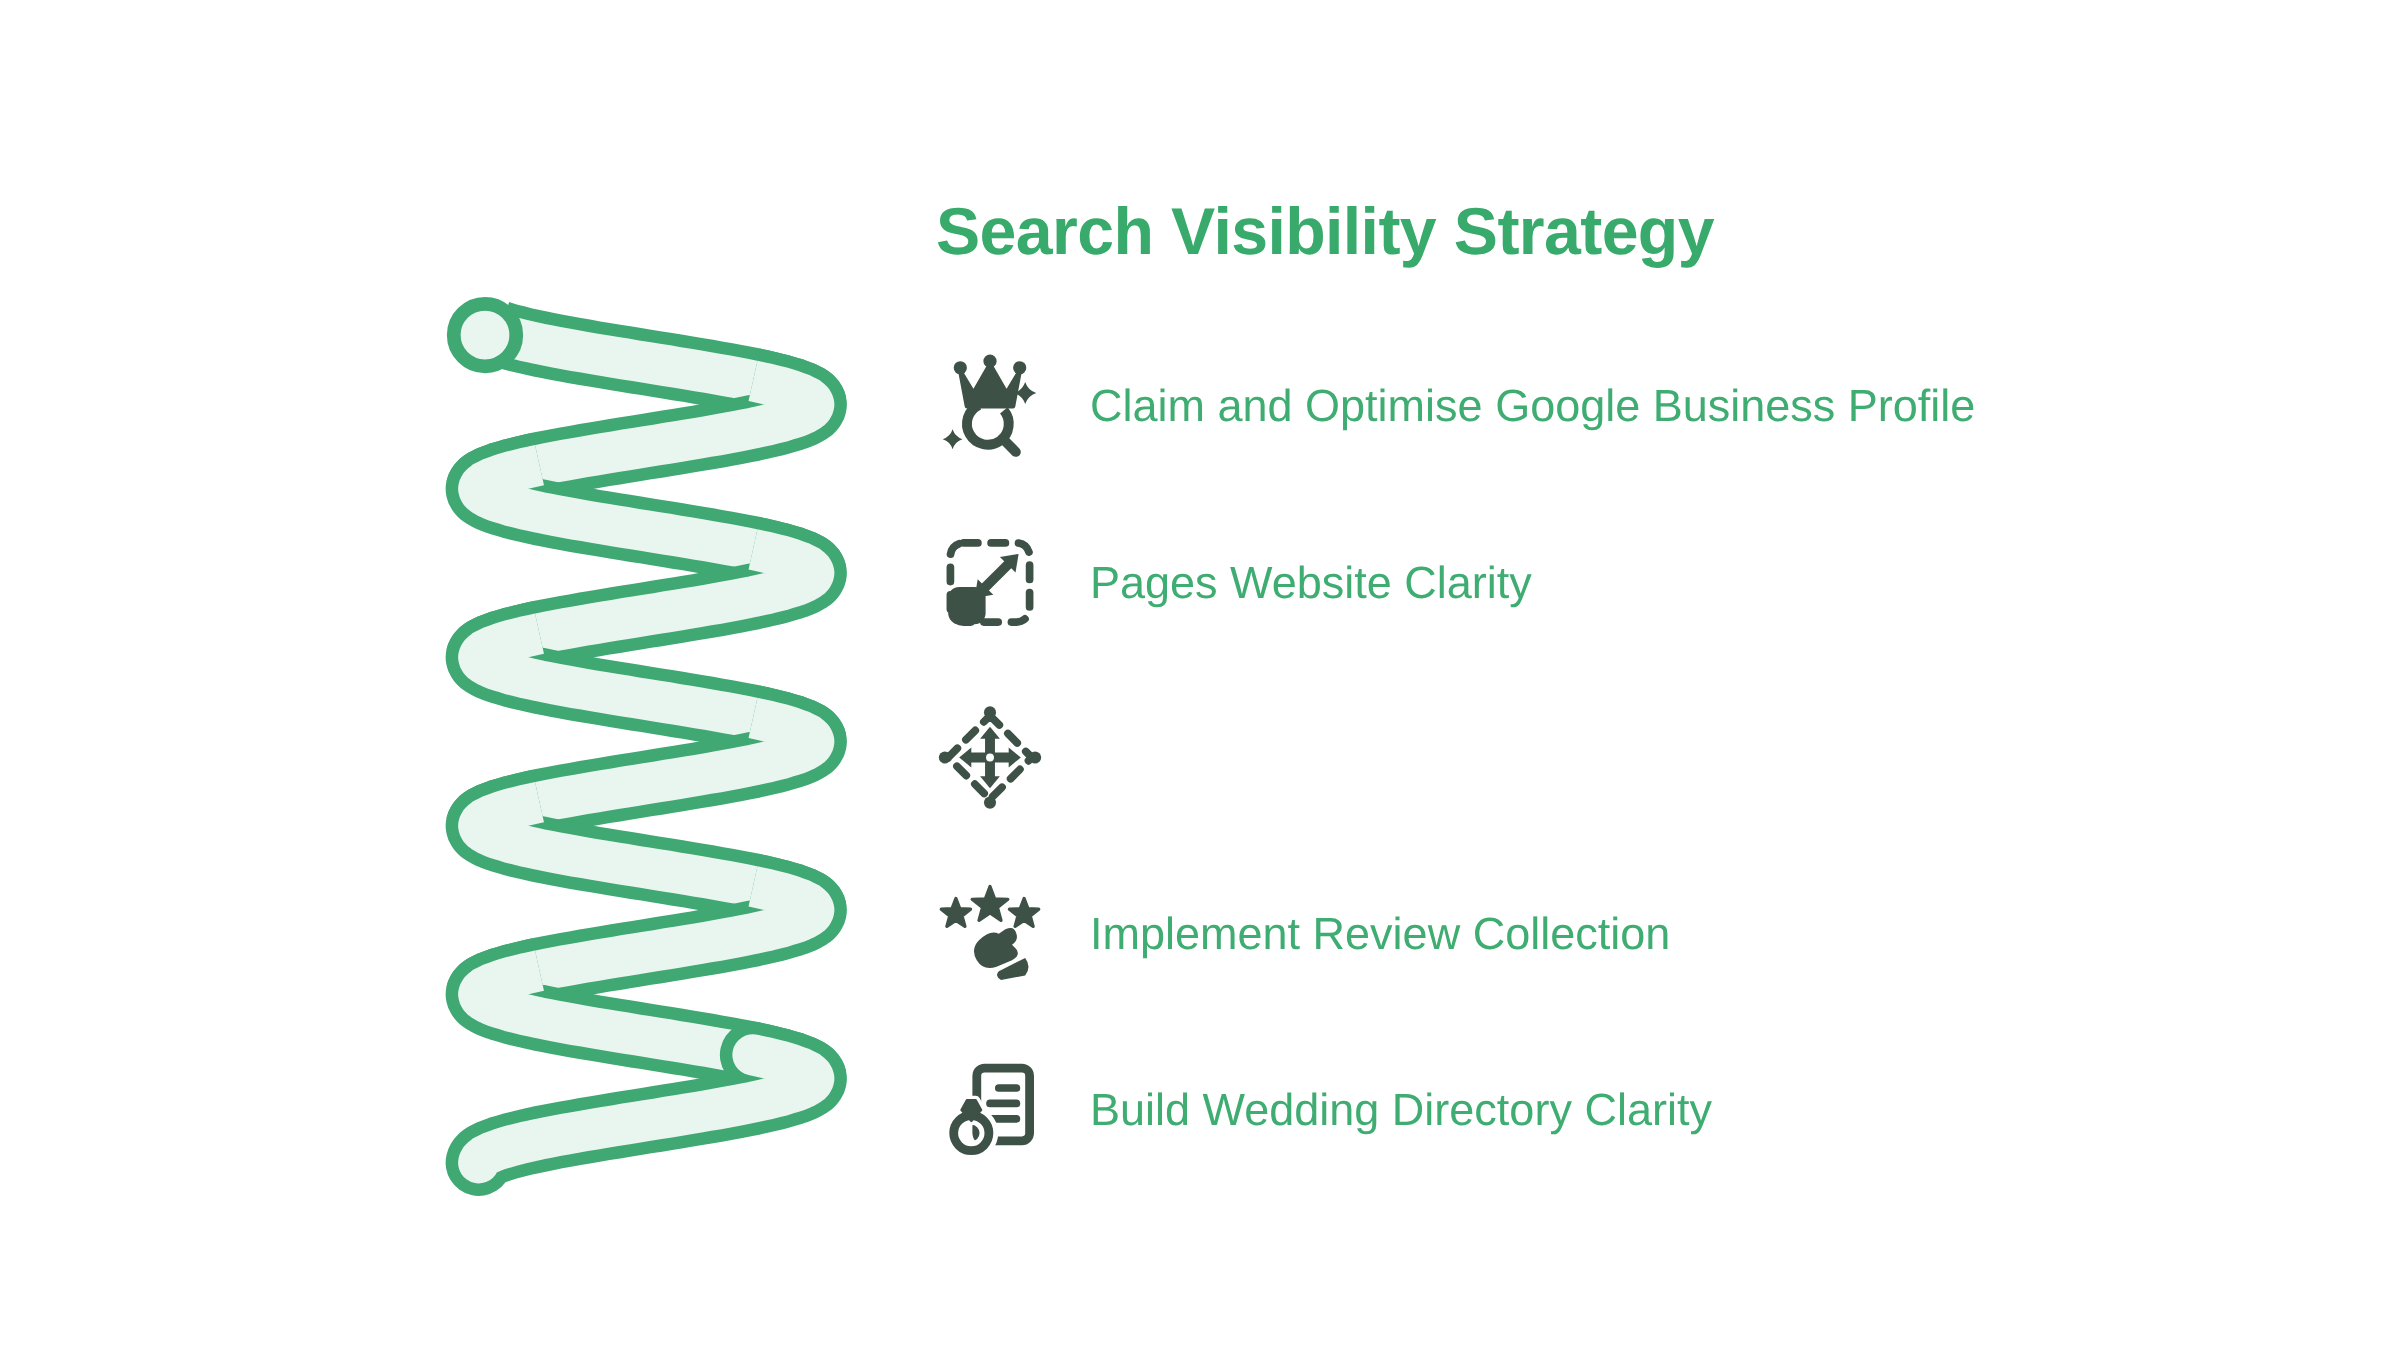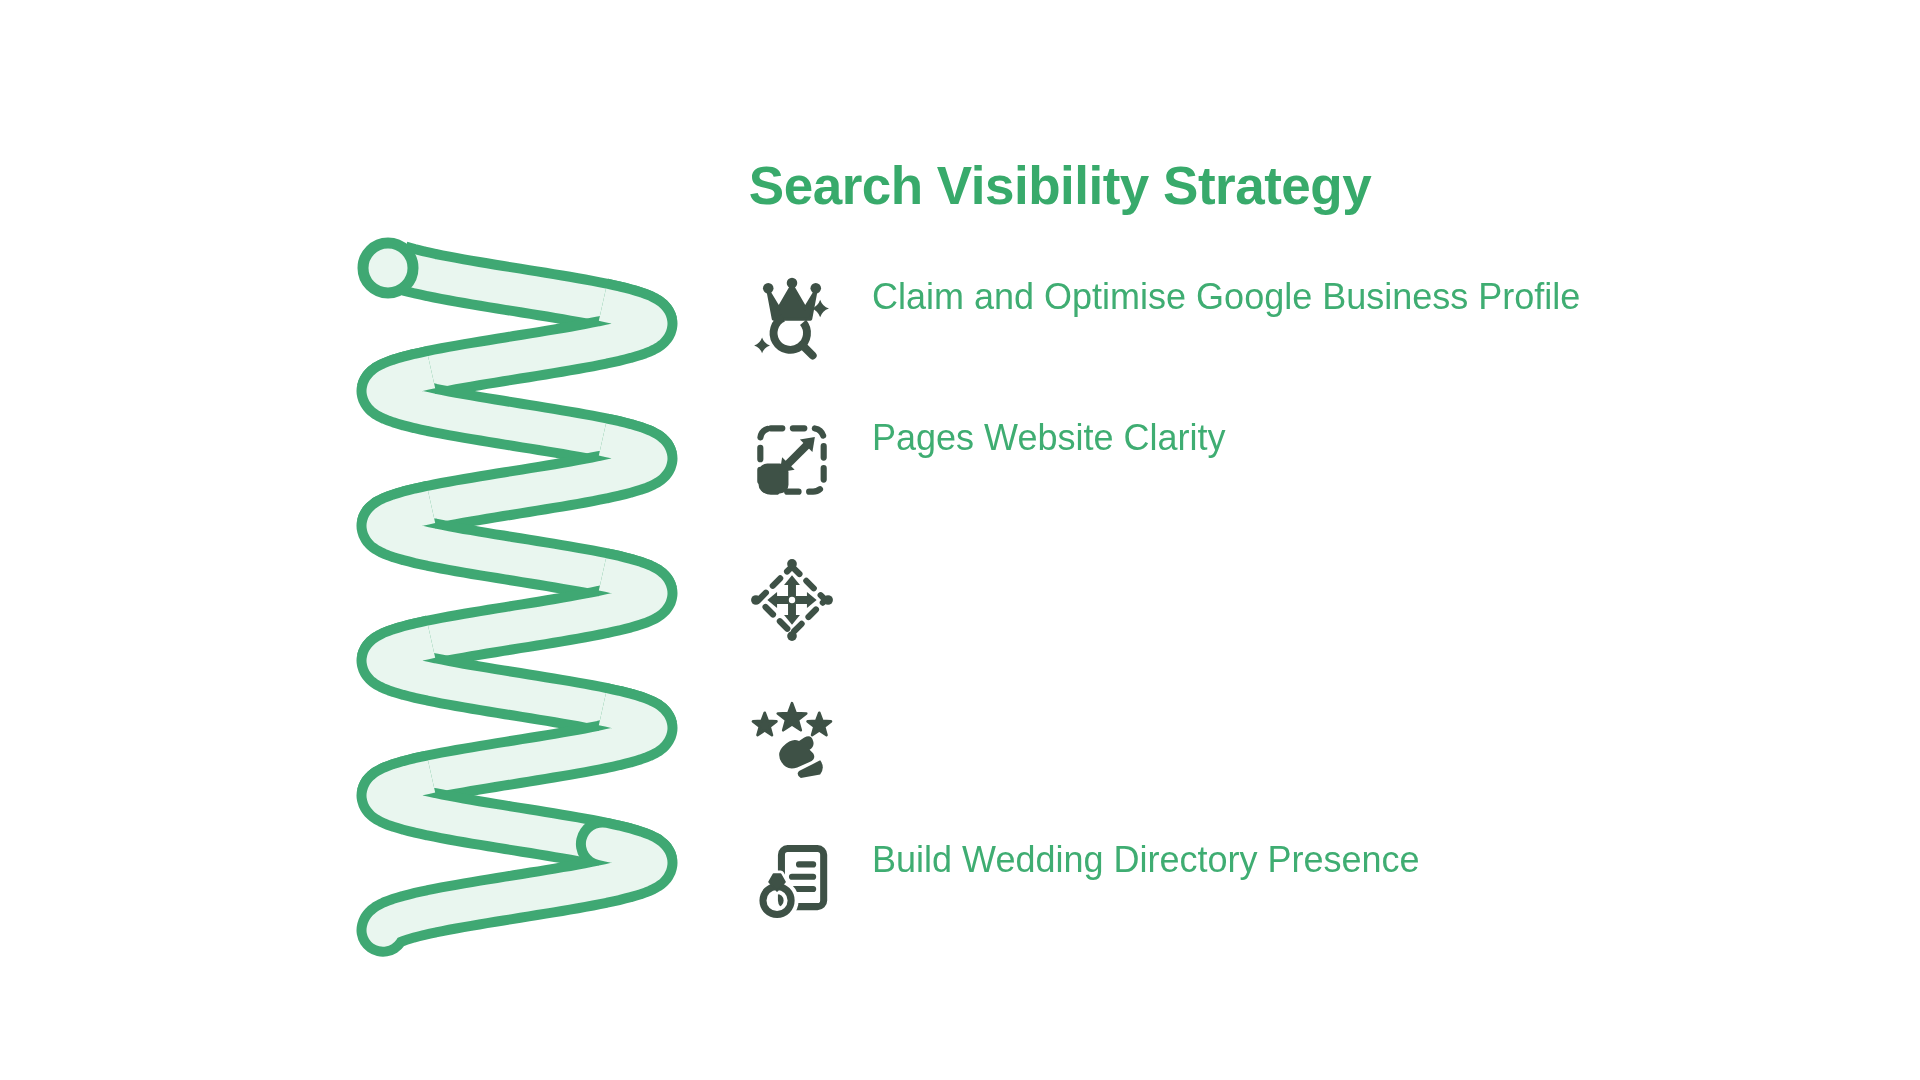--- a/index.html
+++ b/index.html
@@ -8,21 +8,21 @@
     font-family:"Liberation Sans",sans-serif;
   }
   .canvas{position:absolute;inset:0;background:var(--background,#fff);border-radius:22px;}
   #spiral-svg{position:absolute;left:0;top:0;width:1920px;height:1080px;pointer-events:none;}
   .title{
     position:absolute;left:620px;top:120px;width:880px;text-align:center;
     font-size:53px;font-weight:bold;letter-spacing:-0.5px;color:var(--title-green,#38aa6b);
     line-height:60px;
   }
   .list{position:absolute;left:748px;top:275px;display:flex;flex-direction:column;gap:40.7px;}
-  .row{display:flex;align-items:flex-start;height:100px;gap:36px;}
+  .row{display:flex;align-items:center;height:100px;gap:36px;}
   .icon{width:88px;height:88px;flex:0 0 auto;color:var(--icon-dark,#3e5146);}
   .icon svg{width:100%;height:100%;display:block;}
   .label{font-size:36px;color:var(--item-green,#3fad72);white-space:nowrap;line-height:44px;}
 </style>
 </head>
 <body>
 
 <div class="canvas">
 
   <svg id="spiral-svg" viewBox="0 0 1920 1080" xmlns="http://www.w3.org/2000/svg">
@@ -103,30 +103,31 @@
     <div class="row">
       <span class="icon">
         <svg viewBox="0 0 100 100" fill="currentColor">
           <path d="M50 7 L54.2 18.3 L66.2 18.7 L56.8 26.2 L60 37.8 L50 31.1 L40 37.8 L43.2 26.2 L33.8 18.7 L45.8 18.3 Z" stroke="currentColor" stroke-width="3" stroke-linejoin="round"></path>
           <path d="M19 18 L22.5 27.2 L32.3 27.7 L24.6 33.8 L27.2 43.3 L19 37.9 L10.8 43.3 L13.4 33.8 L5.7 27.7 L15.5 27.2 Z" stroke="currentColor" stroke-width="3" stroke-linejoin="round"></path>
           <path d="M81 18 L84.5 27.2 L94.3 27.7 L86.6 33.8 L89.2 43.3 L81 37.9 L72.8 43.3 L75.4 33.8 L67.7 27.7 L77.5 27.2 Z" stroke="currentColor" stroke-width="3" stroke-linejoin="round"></path>
           <path d="M40 56 Q50 46 58 50 L64 46 Q72 42 74 50 Q76 56 70 60 L74 64 Q78 70 70 74 L56 80 Q44 84 38 74 Q32 64 40 56 Z"></path>
           <path d="M58 84 L82 72 Q88 80 82 88 L60 92 Q54 88 58 84 Z"></path>
         </svg>
       </span>
+      <span class="label">Implement Review Collection</span>
     </div>
 
     <div class="row">
       <span class="icon">
         <svg viewBox="0 0 100 100" fill="currentColor">
           <rect x="38" y="12" width="48" height="66" rx="7" fill="none" stroke="currentColor" stroke-width="8"></rect>
           <path d="M58 30 L74 30 M50 44 L74 44 M50 58 L74 58" fill="none" stroke="currentColor" stroke-width="7" stroke-linecap="round"></path>
           <circle cx="33" cy="71" r="16" fill="none" stroke="#ffffff" stroke-width="17"></circle>
           <path d="M24 50 L29 41 L37 41 L42 50 L33 60 Z" fill="none" stroke="#ffffff" stroke-width="8" stroke-linejoin="round"></path>
           <circle cx="33" cy="71" r="16" fill="none" stroke="currentColor" stroke-width="8"></circle>
           <path d="M24 50 L29 41 L37 41 L42 50 L33 60 Z" stroke="currentColor" stroke-width="2" stroke-linejoin="round"></path>
         </svg>
       </span>
-      <span class="label">Build Wedding Directory Presence</span>
+      <span class="label">Build Wedding Directory Clarity</span>
     </div>
 
   </div>
 </div>
 
 </body></html>

